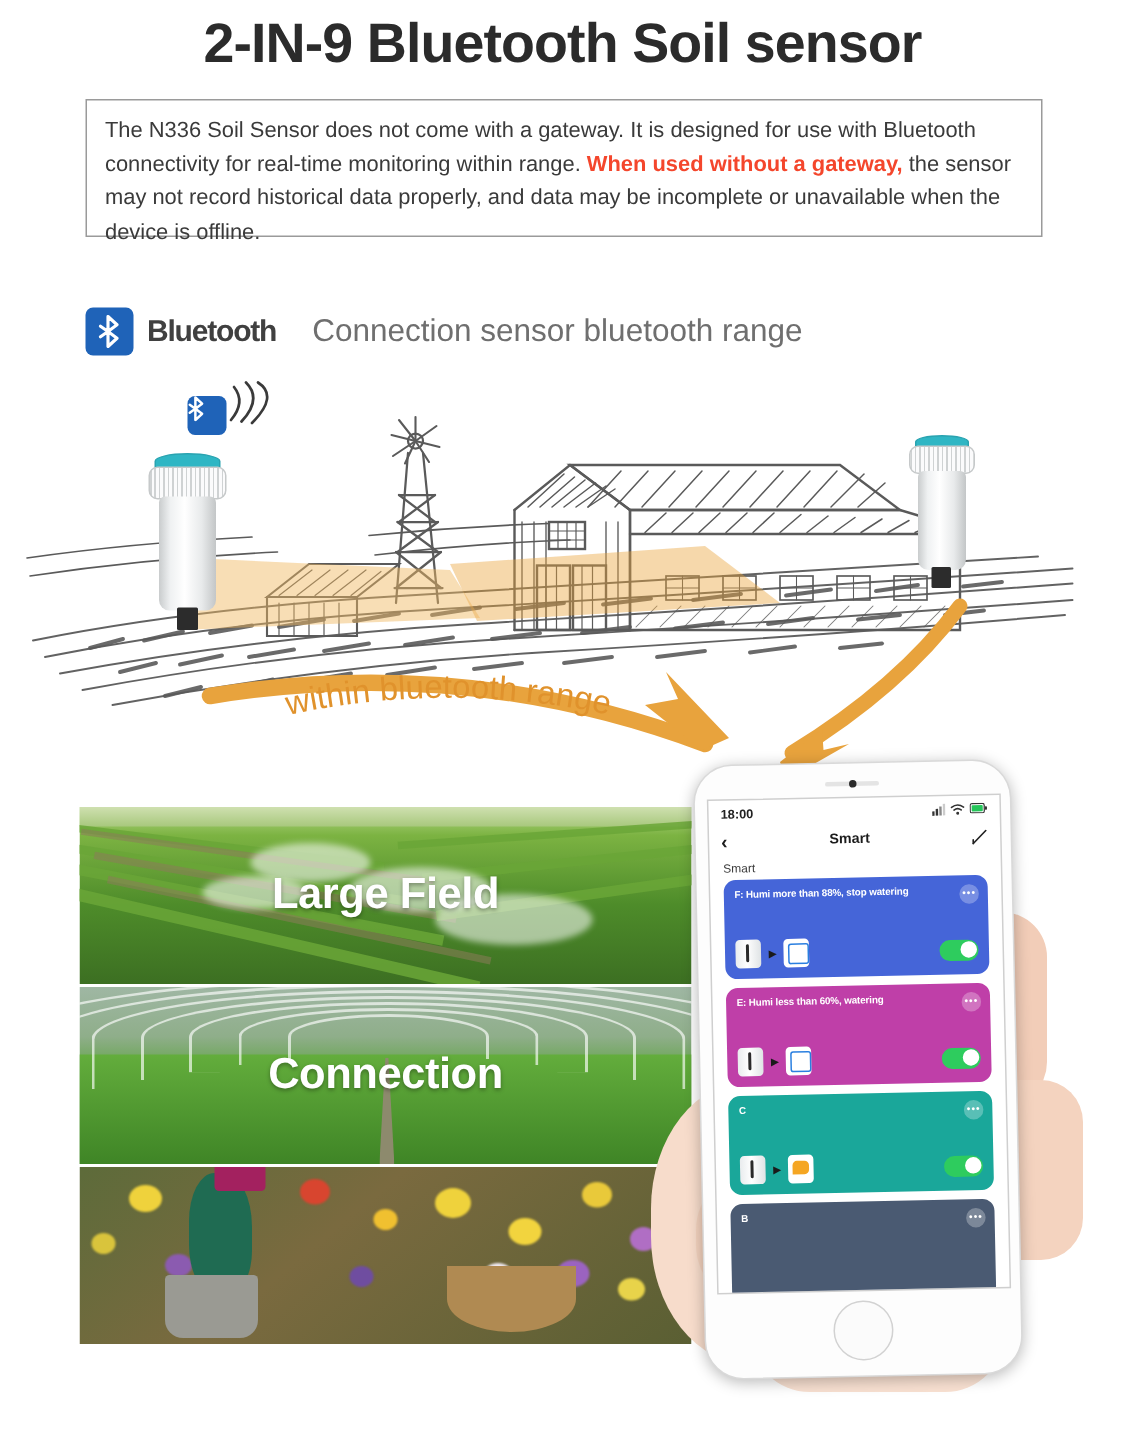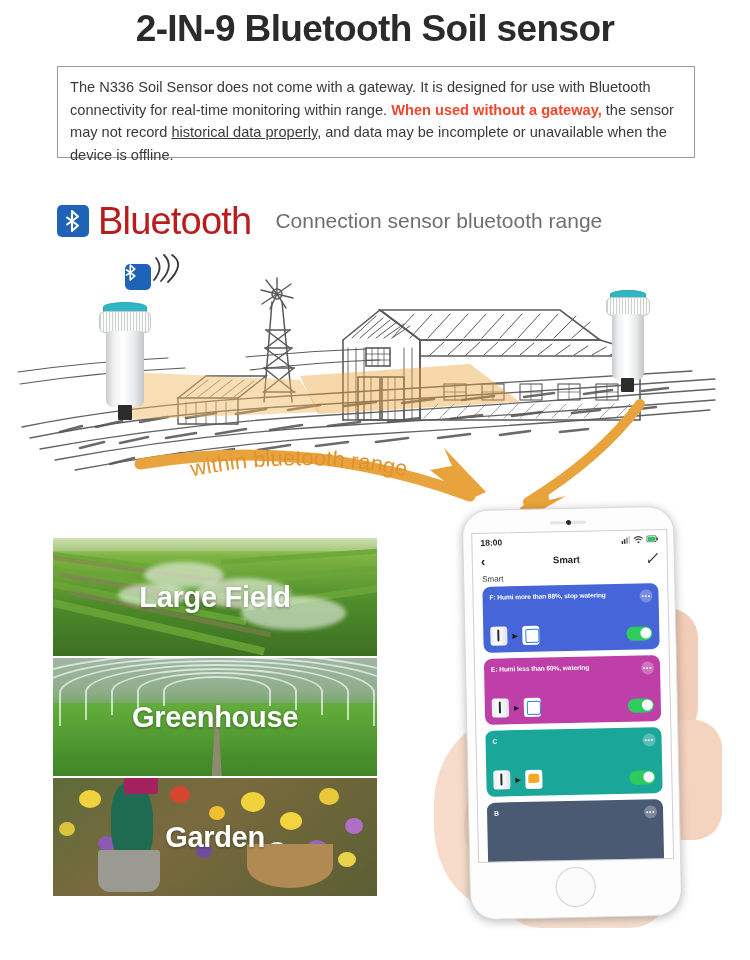--- a/index.html
+++ b/index.html
@@ -22,30 +22,30 @@
   .notice{
     position:absolute;left:57px;top:66px;width:638px;height:92px;
     border:1px solid #9a9a9a;background:#fff;
     padding:9px 12px 0 12px;box-sizing:border-box;
   }
   .notice p{
     margin:0;font-size:14.6px;line-height:22.5px;color:#3a3a3a;
     font-family:"Liberation Sans", sans-serif;
   }
   .notice .hl{color:#f4462c;font-weight:bold;}
-  .notice .ul{text-decoration:underline;}
+  .notice .ul{}
 
   
   .bt-row{position:absolute;left:57px;top:198px;height:46px;display:flex;align-items:center;}
   .bt-badge{
     width:32px;height:32px;border-radius:5px;background:#1f63b8;
     display:flex;align-items:center;justify-content:center;flex:none;
   }
   .bt-word{
-    font-size:38px;font-weight:normal;color:#b91c1c;margin-left:9px;letter-spacing:-0.8px;
+    font-size:20px;font-weight:bold;color:#404040;margin-left:9px;letter-spacing:-0.8px;
   }
   .bt-sub{
     font-size:21px;color:#6f6f6f;margin-left:24px;letter-spacing:0px;
   }
 
   
   .scene{position:absolute;left:0;top:252px;width:750px;height:260px;}
   .scene svg{position:absolute;left:0;top:0;}
 
   
@@ -63,21 +63,21 @@
     background:linear-gradient(90deg,#c9cccd 0%,#eff1f2 20%,#ffffff 45%,#e8eaeb 75%,#c3c6c7 100%);
     border-radius:4px 4px 7px 7px;
   }
   .sensor .probe{background:#2c2c2c;border-radius:1px;}
 
   .bt-float{position:absolute;width:26px;height:26px;border-radius:5px;background:#1f63b8;
     display:flex;align-items:center;justify-content:center;}
 
   
   .tiles{position:absolute;left:53px;top:538px;width:352px;}
-  .tile{position:relative;width:324px;height:118px;overflow:hidden;margin-bottom:2px;}
+  .tile{position:relative;width:408px;height:118px;overflow:hidden;margin-bottom:2px;}
   .tile .cap{
     position:absolute;left:0;right:0;top:50%;transform:translateY(-50%);
     text-align:center;color:#fff;font-size:29px;font-weight:bold;letter-spacing:-0.3px;
     text-shadow:0 1px 3px rgba(0,0,0,.35);
   }
 
   
   .art-field{position:absolute;inset:0;background:
      linear-gradient(180deg,#b8d98d 0%,#7cb342 16%,#4e8c2a 55%,#3c6f22 100%);}
   .art-field .sky{position:absolute;left:0;top:0;width:100%;height:13px;background:linear-gradient(180deg,#cfe0b0,#a8c87d);}
@@ -446,21 +446,21 @@
         <div class="floor"></div>
         <div class="arch" style="left:-14%;top:-6px;width:128%;height:84px;"></div>
         <div class="arch" style="left:-6%;top:-2px;width:112%;height:74px;"></div>
         <div class="arch" style="left:2%;top:2px;width:96%;height:64px;"></div>
         <div class="arch" style="left:10%;top:6px;width:80%;height:54px;"></div>
         <div class="arch" style="left:18%;top:10px;width:64%;height:45px;"></div>
         <div class="arch" style="left:26%;top:14px;width:48%;height:36px;"></div>
         <div class="arch" style="left:34%;top:18px;width:32%;height:28px;"></div>
         <div class="path"></div>
       </div>
-      <div class="cap">Greenhouse</div>
+      <div class="cap">Connection</div>
     </div>
 
     <div class="tile">
       <div class="art-garden">
         <div class="fl" style="left:8%;top:12px;width:22px;height:18px;background:#efd23c;"></div>
         <div class="fl" style="left:22%;top:34px;width:18px;height:15px;background:#8e4fae;"></div>
         <div class="fl" style="left:36%;top:8px;width:20px;height:17px;background:#d8452f;"></div>
         <div class="fl" style="left:48%;top:28px;width:16px;height:14px;background:#f0c030;"></div>
         <div class="fl" style="left:58%;top:14px;width:24px;height:20px;background:#efd23c;"></div>
         <div class="fl" style="left:70%;top:34px;width:22px;height:18px;background:#f2d43e;"></div>
@@ -470,21 +470,20 @@
         <div class="fl" style="left:78%;top:62px;width:22px;height:18px;background:#9b63c0;"></div>
         <div class="fl" style="left:88%;top:74px;width:18px;height:15px;background:#e8d34a;"></div>
         <div class="fl" style="left:44%;top:66px;width:16px;height:14px;background:#6f4da0;"></div>
         <div class="fl" style="left:14%;top:58px;width:18px;height:15px;background:#8b5bb0;"></div>
         <div class="fl" style="left:2%;top:44px;width:16px;height:14px;background:#d9c43c;"></div>
         <div class="basket" style="left:60%;top:66px;width:86px;height:44px;"></div>
         <div class="glove" style="left:18%;top:4px;width:42px;height:80px;"></div>
         <div class="sleeve" style="left:22%;top:-6px;width:34px;height:22px;"></div>
         <div class="pot" style="left:14%;top:72px;width:62px;height:42px;"></div>
       </div>
-      <div class="cap">Garden</div>
     </div>
   </div>
 
   <div class="hand">
     <div class="palm" style="left:30px;top:120px;width:150px;height:190px;background:#f7dccb;"></div>
     <div class="palm" style="left:232px;top:8px;width:62px;height:130px;background:#f2cdb8;border-radius:30px;"></div>
     <div class="palm" style="left:248px;top:120px;width:70px;height:120px;background:#f4d3bf;border-radius:28px;"></div>
     <div class="palm" style="left:96px;top:206px;width:170px;height:122px;background:#f8e0d1;border-radius:40px;"></div>
     <div class="palm" style="left:60px;top:180px;width:90px;height:90px;background:#f3d2be;border-radius:40px;"></div>
   </div>

